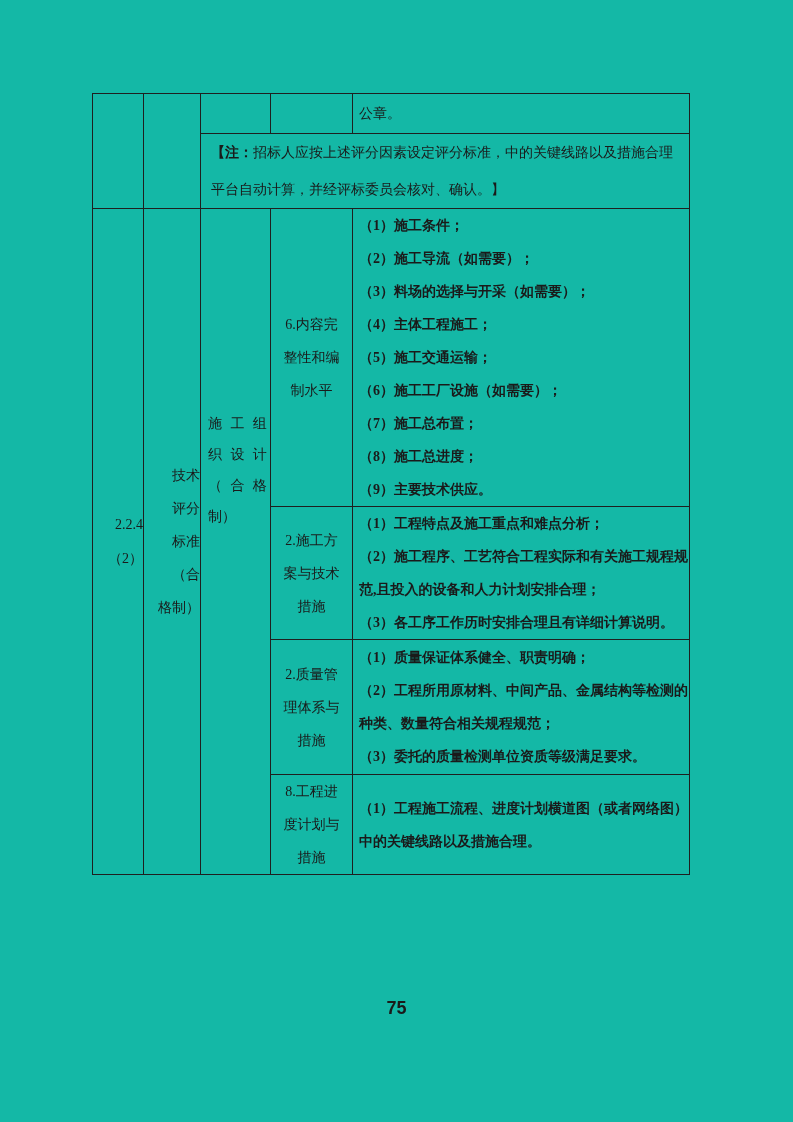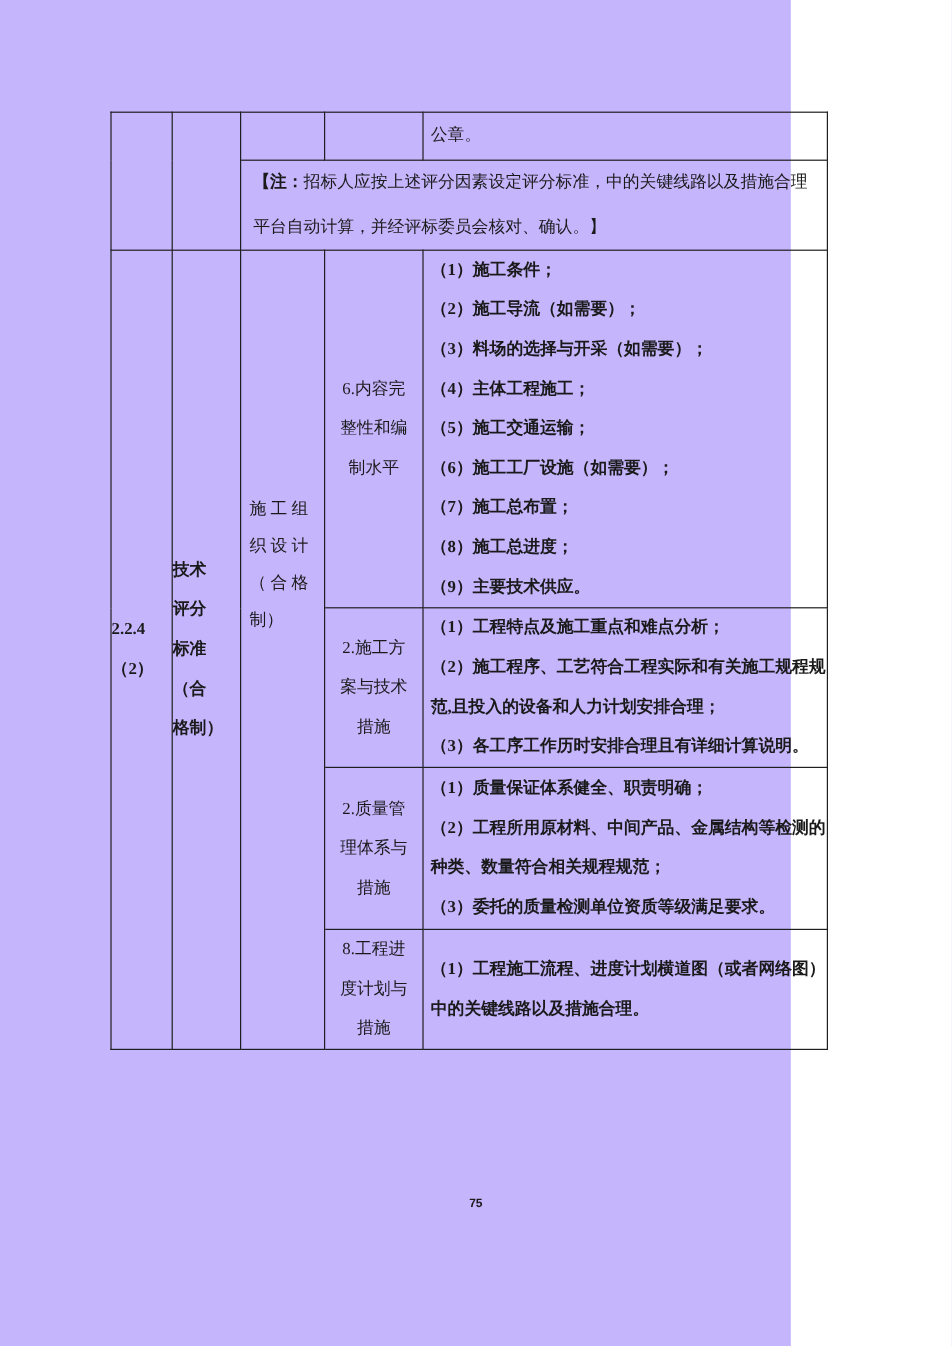--- a/index.html
+++ b/index.html
@@ -2,23 +2,23 @@
 <html><head>
 <meta charset="utf-8">
 <style>
   html, body {
     margin: 0;
     padding: 0;
     background: #ffffff;
   }
   .page {
     position: relative;
-    width: 659px;
+    width: 793px;
     height: 1122px;
-    background: #c4b5fd;
+    background: #14b8a6;
     font-family: "Liberation Serif", "DejaVu Serif", serif;
     color: #1a1a1a;
   }
   table.doc-table {
     position: absolute;
     left: 92px;
     top: 93px;
     width: 597px;
     border-collapse: collapse;
     table-layout: fixed;
@@ -46,33 +46,33 @@
   .note-line {
     line-height: 37px;
     padding-left: 10px;
     white-space: nowrap;
     overflow: hidden;
   }
   .bold { font-weight: bold; }
 
   .stack {
     white-space: pre-line;
-    text-align: left;
+    text-align: right;
     line-height: 33px;
-    font-weight: bold;
   }
   td.index-cell { line-height: 34px; margin-left: 24px; }
 
   td.factor-cell {
     white-space: pre-line;
     text-align: left;
     vertical-align: top;
     padding-top: 200px;
     padding-left: 7px;
     line-height: 31px;
+    font-family: Liberation Mono, monospace;
   }
   td.subname-cell {
     white-space: pre-line;
     text-align: center;
     line-height: 33px;
   }
   td.criteria-cell {
     white-space: pre;
     line-height: 33px;
     padding-left: 6px;
@@ -80,21 +80,21 @@
     font-weight: bold;
   }
   .page-number {
     position: absolute;
     top: 998px;
     left: 0;
     width: 793px;
     text-align: center;
     font-family: "Liberation Sans", "DejaVu Sans", sans-serif;
     font-weight: bold;
-    font-size: 10px;
+    font-size: 18px;
     color: #1a1a1a;
   }
 </style>
 </head>
 <body>
 
 <div class="page">
 
   <table class="doc-table">
     <colgroup>

